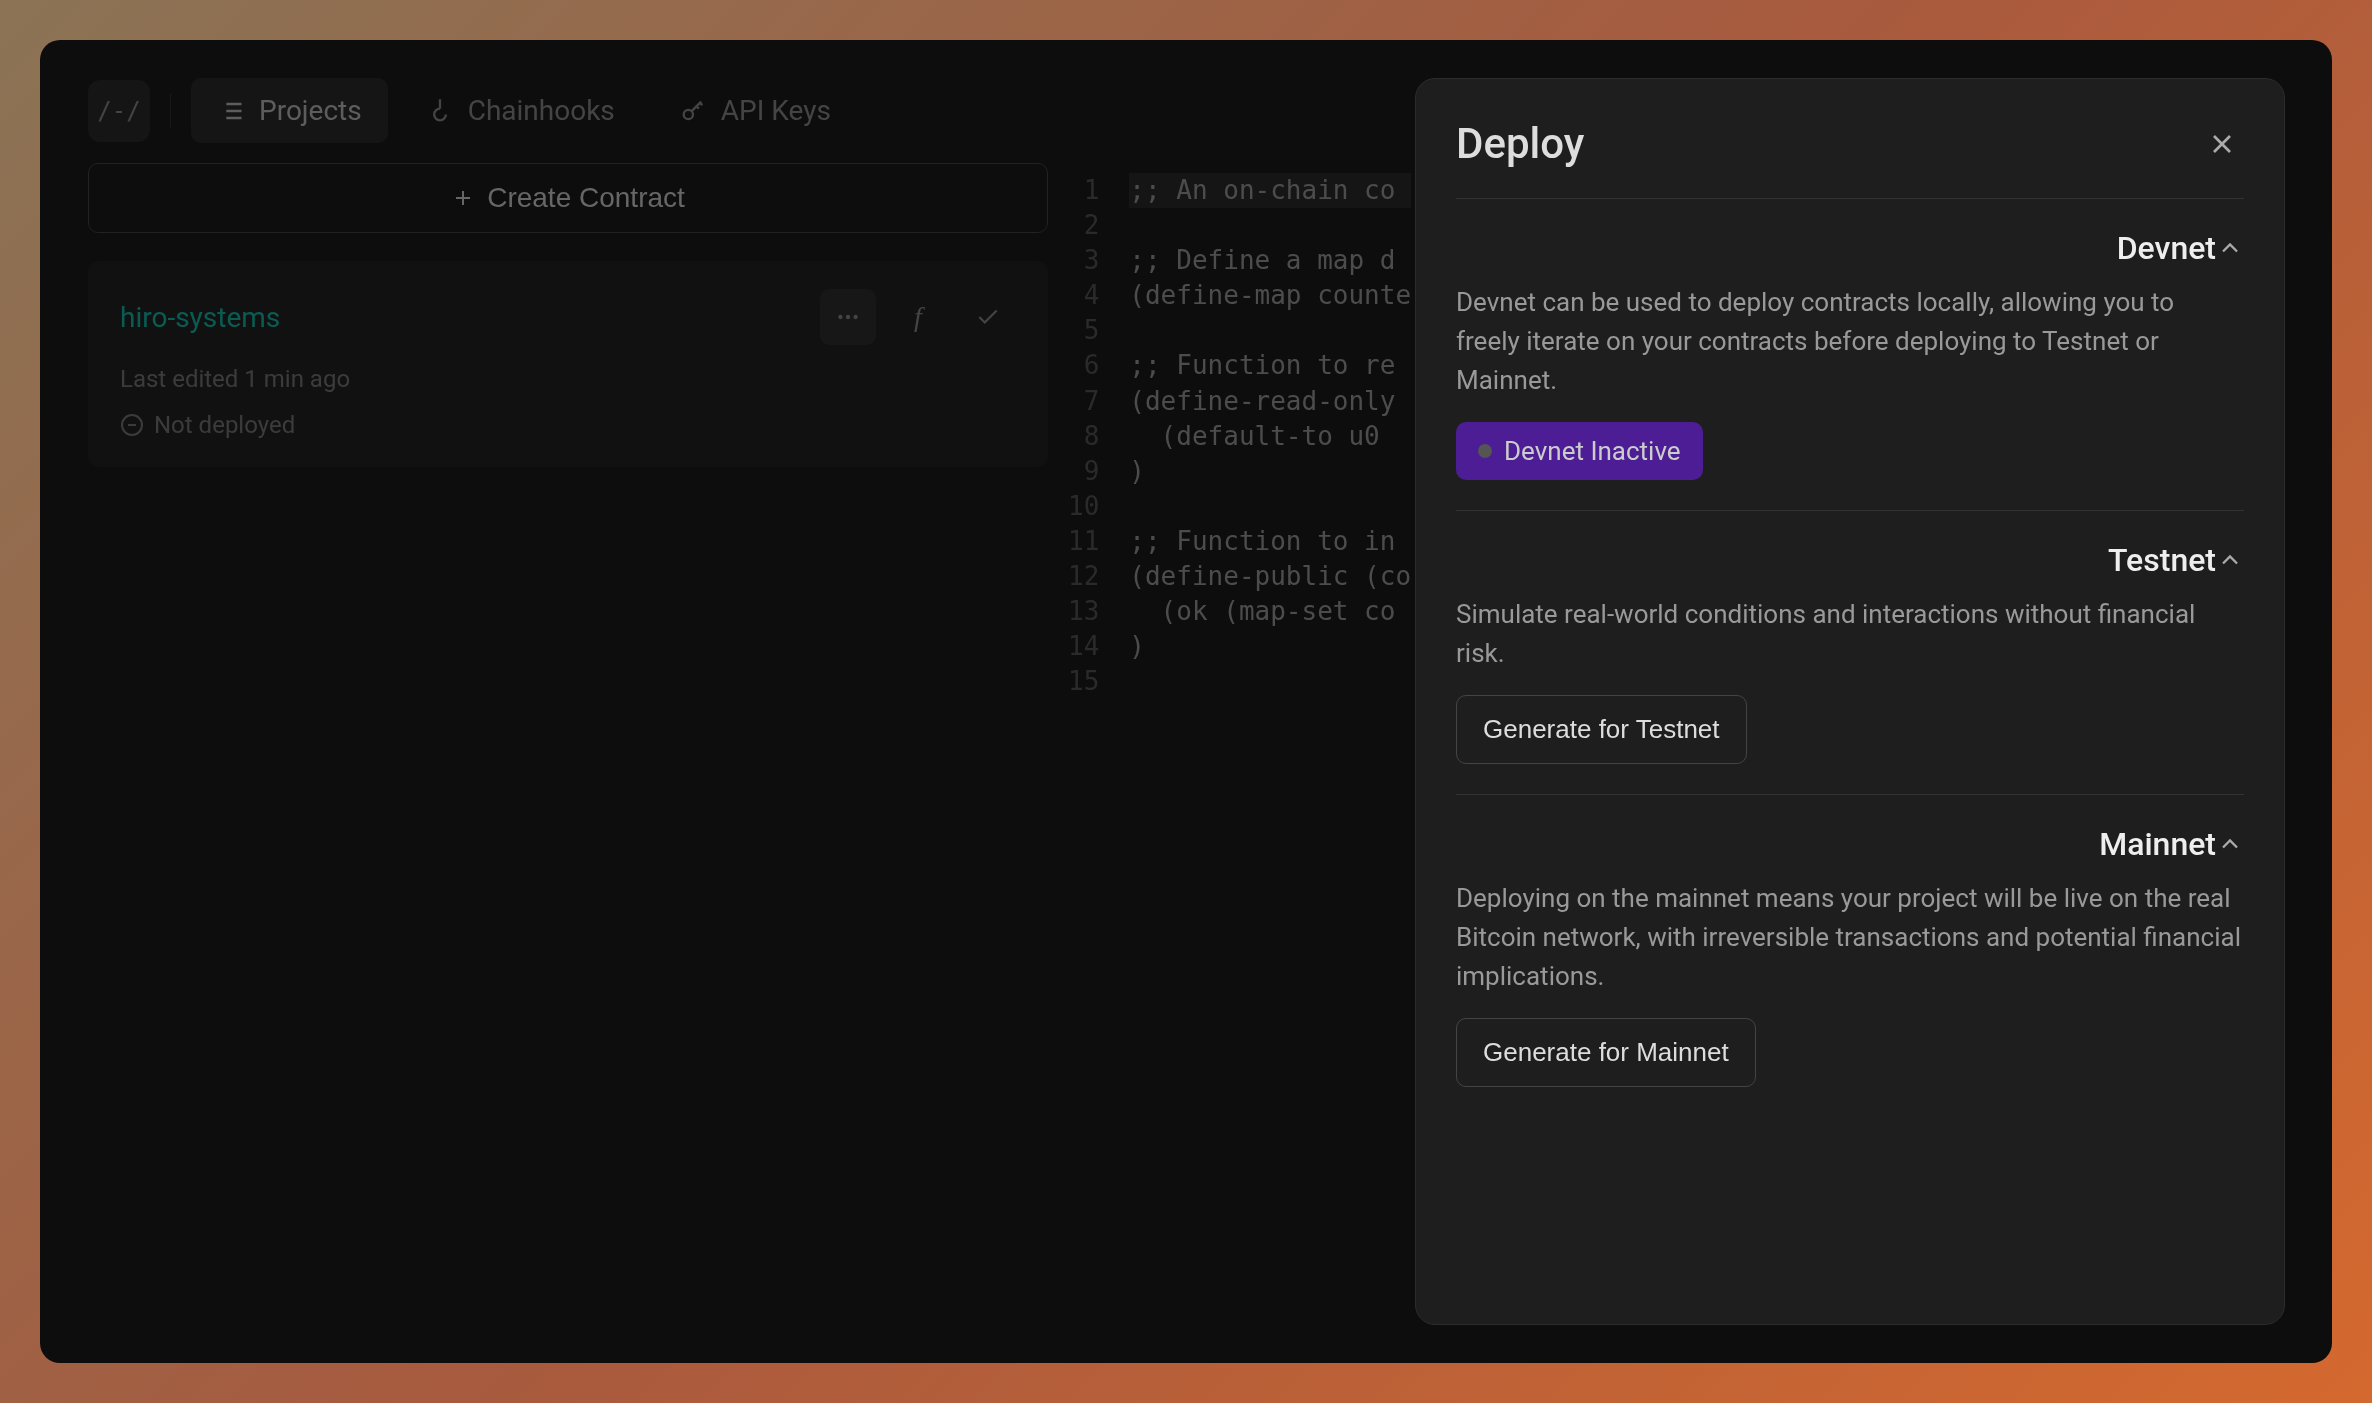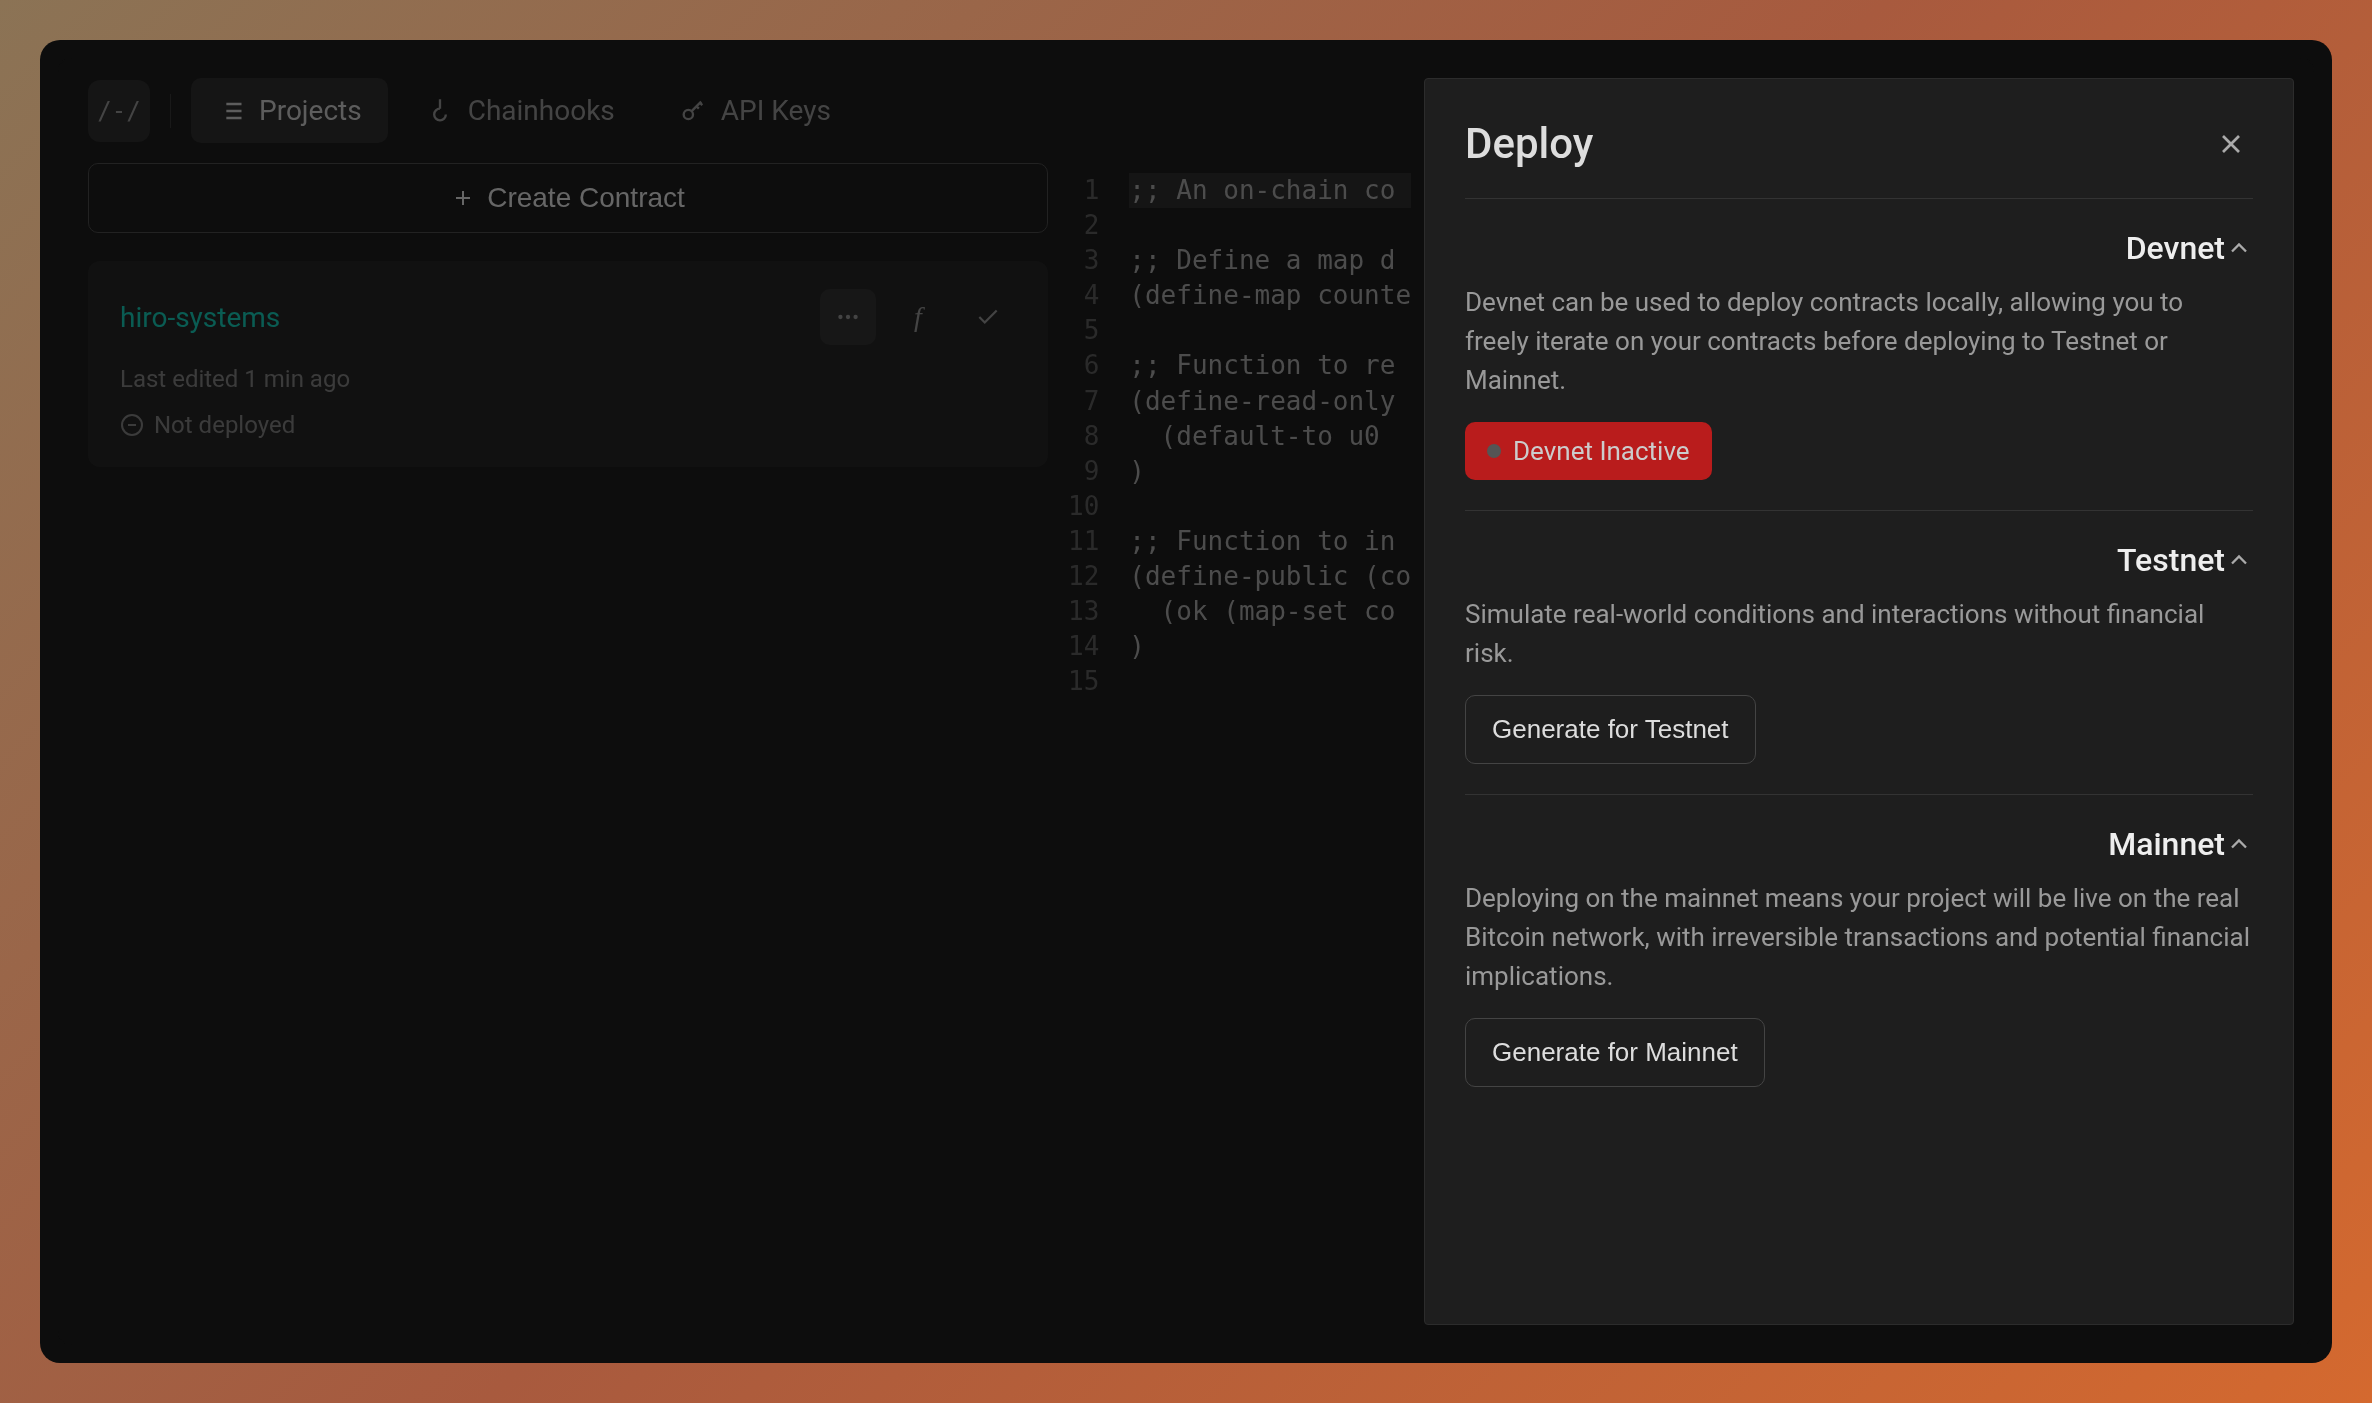--- a/index.html
+++ b/index.html
@@ -175,25 +175,25 @@
 .code .hl { background: #2b2b2b; }
 .dim-overlay {
   position: absolute;
   inset: 0;
   background: rgba(0,0,0,0.5);
   pointer-events: none;
 }
 .deploy-panel {
   position: absolute;
   top: 20px;
-  right: 20px;
+  right: 29px;
   bottom: 20px;
   width: 870px;
   background: #1e1e1e;
-  border-radius: 4px;
+  border-radius: 20px;
   padding: 40px 40px;
   color: #ddd;
   z-index: 10;
   border: 1px solid #2c2c2c;
 }
 .panel-head {
   display: flex;
   align-items: center;
   justify-content: space-between;
   padding-bottom: 30px;
@@ -217,21 +217,21 @@
 .section-body {
   color: #999;
   font-size: 26px;
   line-height: 1.5;
   margin-top: 16px;
 }
 .status-pill {
   display: inline-flex;
   align-items: center;
   gap: 12px;
-  background: #b91c1c;
+  background: #4c1d95;
   padding: 14px 22px;
   border-radius: 10px;
   margin-top: 22px;
   font-size: 26px;
   color: #ccc;
 }
 .gen-btn {
   display: inline-flex;
   border: 1px solid #444;
   border-radius: 10px;

